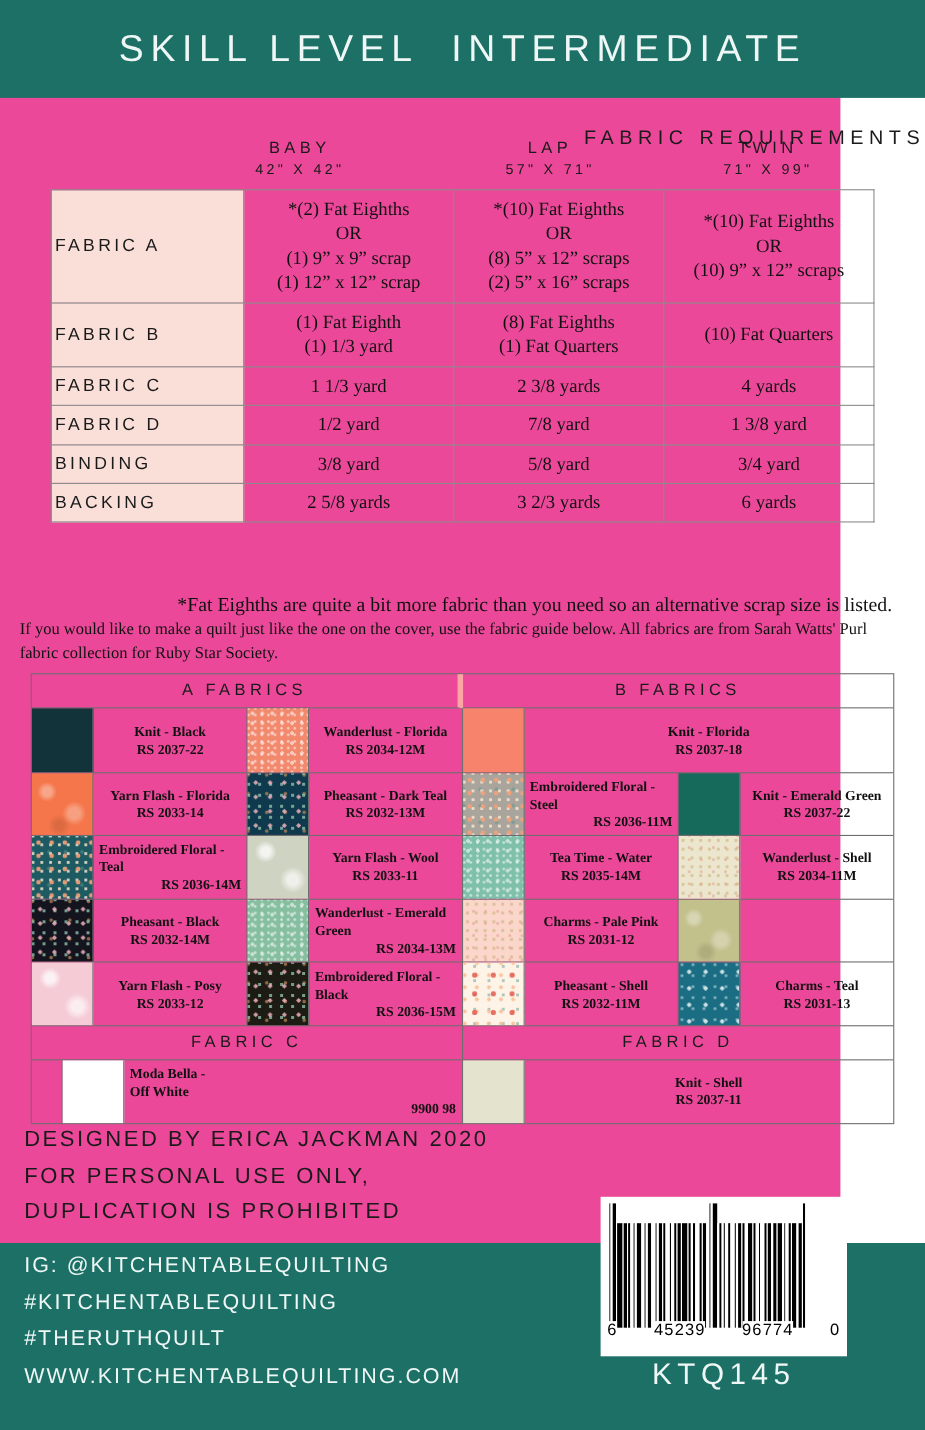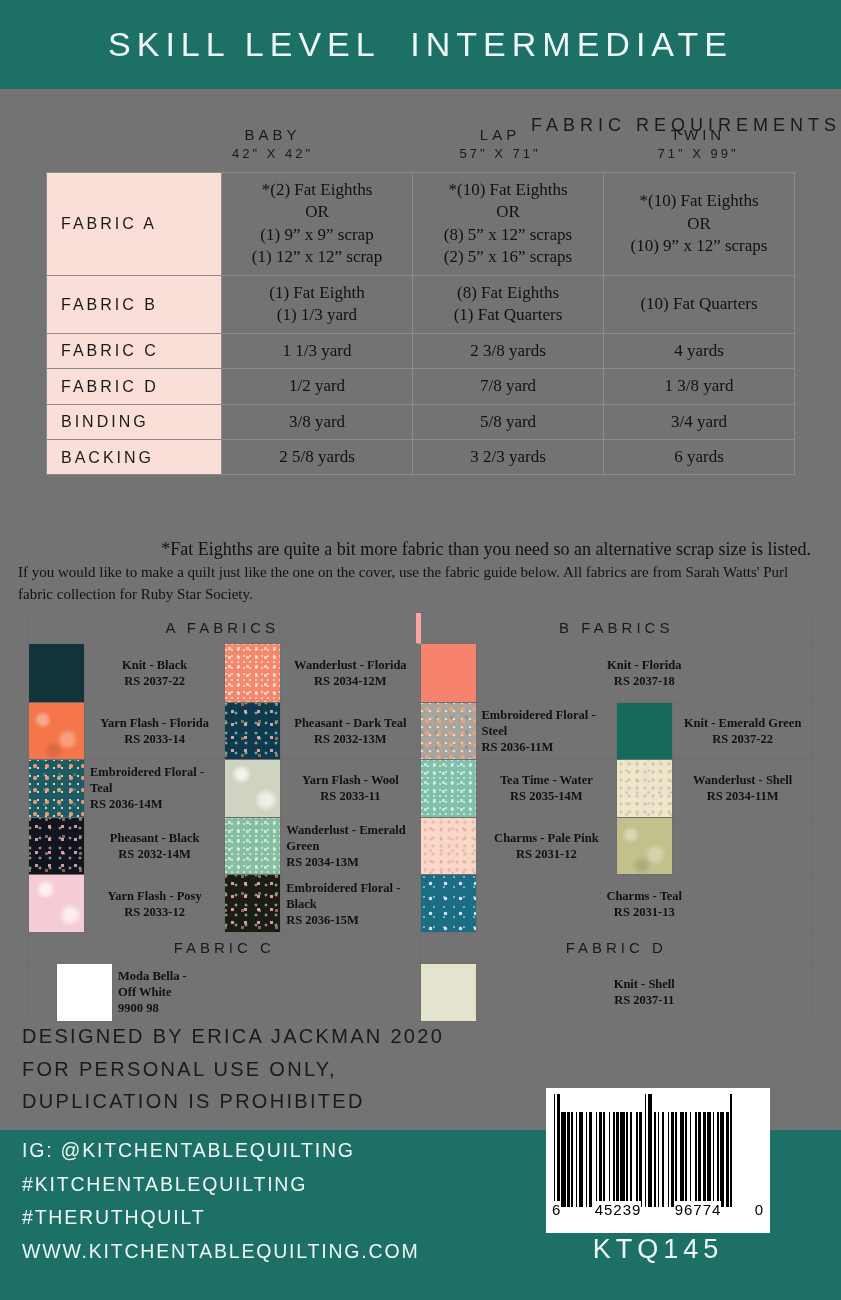--- a/index.html
+++ b/index.html
@@ -2,21 +2,21 @@
 <html><head>
 <meta charset="utf-8">
 <style>
   * { box-sizing: border-box; margin: 0; padding: 0; }
   html, body {
     width: 841px; height: 1300px;
     background: #ffffff;
     font-family: "Liberation Sans", sans-serif;
     overflow: hidden;
   }
-  .page { position: relative; width: 841px; height: 1300px; background:#737373; }
+  .page { position: relative; width: 764px; height: 1300px; background:#ec4899; }
 
   
   .skill-banner {
     position: absolute; left:0; top:0; width:841px; height:89px;
     background: #1d7066;
     display:flex; align-items:center; justify-content:center;
   }
   .skill-banner-text {
     color:#eef7f5; font-size:34px; letter-spacing:6px; font-weight:300;
     font-family:"Liberation Sans", sans-serif; white-space:pre;
@@ -34,21 +34,21 @@
 
   
   .req-table {
     position:absolute; left:46px; top:172px; width:748px;
     border-collapse:collapse; table-layout:fixed;
   }
   .req-table td { border:1px solid #8b8b8b; text-align:center; vertical-align:middle;
     font-family:"Liberation Serif", serif; font-size:17px; color:#111; padding:6px 4px; line-height:1.32; }
   .req-table td.label {
     background:#fadfd9; font-family:"Liberation Sans", sans-serif;
-    font-size:16px; letter-spacing:3px; font-weight:300; text-align:left; padding-left:14px; color:#1a1a1a;
+    font-size:16px; letter-spacing:3px; font-weight:300; text-align:left; padding-left:3px; color:#1a1a1a;
   }
   .req-table col.c0 { width:175px; }
   .req-table col.c1 { width:191px; }
   .req-table col.c2 { width:191px; }
   .req-table col.c3 { width:191px; }
 
   .footnote {
     position:absolute; left:46px; top:539px; width:765px; text-align:right;
     font-family:"Liberation Serif", serif; font-size:18px; color:#111;
   }
@@ -80,21 +80,21 @@
   .fab-cell + .fab-cell { border-left:1px solid #6e6e6e; }
   .swatch { width:56px; flex:0 0 56px; border-right:1px solid #6e6e6e; }
   .fab-name {
     flex:1 1 auto; display:flex; flex-direction:column; justify-content:center;
     font-family:"Liberation Serif", serif; font-size:12.5px; color:#111;
     line-height:1.28; padding:0 5px; font-weight:bold;
   }
   .fab-name .n1 { text-align:center; }
   .fab-name .n2 { text-align:center; }
   .fab-name.wrap2 .n1 { text-align:left; }
-  .fab-name.wrap2 .n2 { text-align:left; }
+  .fab-name.wrap2 .n2 { text-align:right; }
 
   .cd-head { display:flex; border-top:1px solid #6e6e6e; }
   .cd-head > div { flex:1 1 50%; text-align:center; font-size:15px; letter-spacing:4px;
     padding:6px 0 7px; color:#1a1a1a; font-weight:300; }
   .cd-head > div:first-child { border-right:1px solid #6e6e6e; }
   .cd-grid { display:flex; border-top:1px solid #6e6e6e; height:58px; }
   .cd-cell { flex:1 1 50%; display:flex; }
   .cd-cell:first-child { border-right:1px solid #6e6e6e; }
   .cd-cell .swatch { width:56px; flex:0 0 56px; }
   .cd-cell .pad-left { width:28px; flex:0 0 28px; border-right:1px solid #6e6e6e;}
@@ -391,20 +391,27 @@
                 <div class="n1">Charms - Pale Pink</div>
                 <div class="n2">RS 2031-12</div>
               </div>
             </div>
             <div class="fab-cell">
               <div class="swatch" style="background: radial-gradient(circle at 25% 30%, rgba(255, 255, 255, 0.35) 4px, transparent 9px), radial-gradient(circle at 70% 65%, rgba(255, 255, 255, 0.3) 5px, transparent 11px), radial-gradient(circle at 45% 85%, rgba(0, 0, 0, 0.1) 4px, transparent 10px) rgb(194, 192, 139);"></div>
             </div>
           </div>
           <div class="fab-row">
             <div class="fab-cell">
+              <div class="swatch" style="background: radial-gradient(rgba(225, 90, 80, 0.85) 2.2px, transparent 2.7px) 2px 3px / 17px 17px, radial-gradient(rgba(250, 190, 150, 0.9) 1.5px, transparent 2px) 7px 6px / 11px 11px, radial-gradient(rgba(120, 170, 160, 0.6) 1.3px, transparent 1.7px) 4px 10px / 13px 13px rgb(253, 243, 230);"></div>
+              <div class="fab-name">
+                <div class="n1">Pheasant - Shell</div>
+                <div class="n2">RS 2032-11M</div>
+              </div>
+            </div>
+            <div class="fab-cell">
               <div class="swatch" style="background: radial-gradient(rgba(235, 245, 248, 0.85) 1.7px, transparent 2.1px) 2px 1px / 15px 15px, radial-gradient(rgba(235, 245, 248, 0.5) 1.1px, transparent 1.5px) 8px 7px / 10px 10px rgb(26, 109, 130);"></div>
               <div class="fab-name">
                 <div class="n1">Charms - Teal</div>
                 <div class="n2">RS 2031-13</div>
               </div>
             </div>
           </div>
         </div>
     </div>
     <div class="cd-head">

